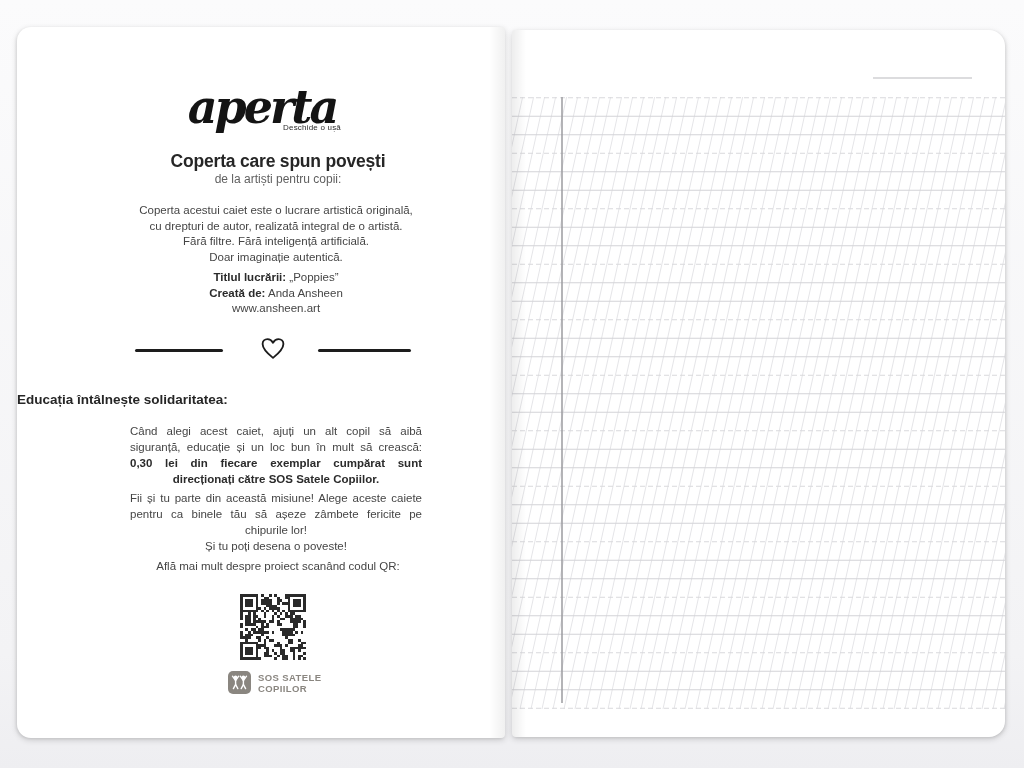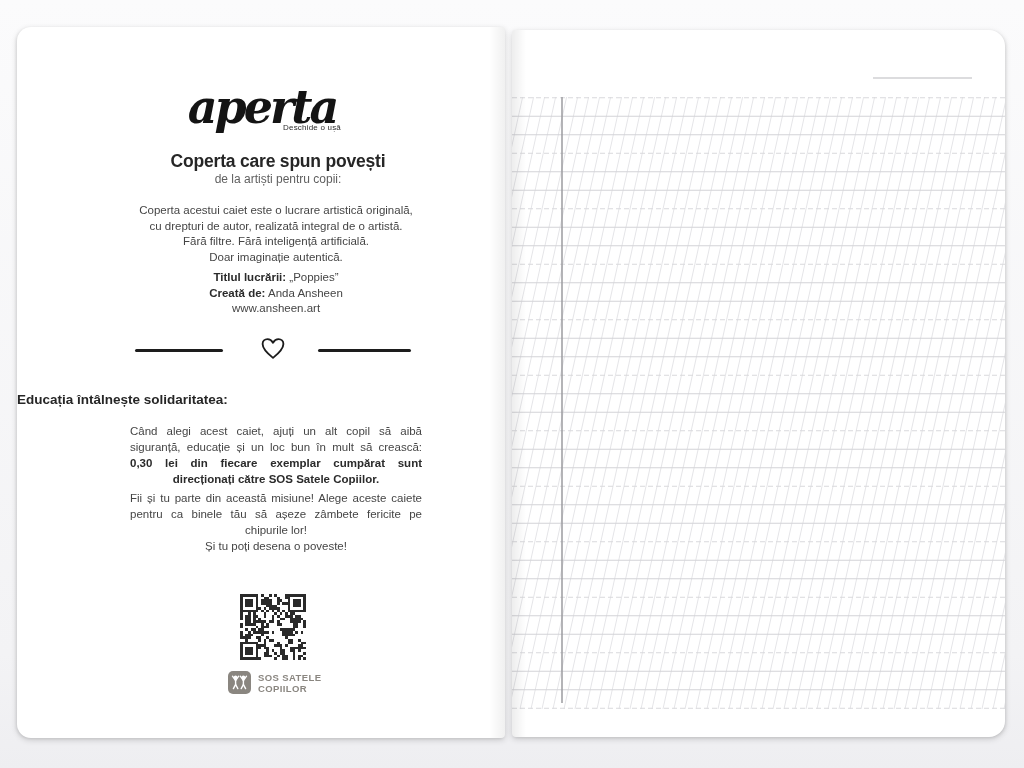--- a/index.html
+++ b/index.html
@@ -125,20 +125,21 @@
         <div class="tline bold just">0,30 lei din fiecare exemplar cumpărat sunt</div>
         <div class="tline bold">direcționați către SOS Satele Copiilor.</div>
       </div>
     <div class="col join">
         <div class="tline just">Fii și tu parte din această misiune! Alege aceste caiete</div>
         <div class="tline just">pentru ca binele tău să așeze zâmbete fericite pe</div>
         <div class="tline">chipurile lor!</div>
         <div class="tline">Și tu poți desena o poveste!</div>
       </div>
 
+    <div class="qr-caption">Află mai mult despre proiect scanând codul QR:</div>
 
     <svg class="qr" id="qr-svg" viewBox="0 0 25 25" shape-rendering="crispEdges">
         <rect x="0" y="0" width="1" height="1" fill="#2a2a2a"></rect>
         <rect x="1" y="0" width="1" height="1" fill="#2a2a2a"></rect>
         <rect x="2" y="0" width="1" height="1" fill="#2a2a2a"></rect>
         <rect x="3" y="0" width="1" height="1" fill="#2a2a2a"></rect>
         <rect x="4" y="0" width="1" height="1" fill="#2a2a2a"></rect>
         <rect x="5" y="0" width="1" height="1" fill="#2a2a2a"></rect>
         <rect x="6" y="0" width="1" height="1" fill="#2a2a2a"></rect>
         <rect x="8" y="0" width="1" height="1" fill="#2a2a2a"></rect>

